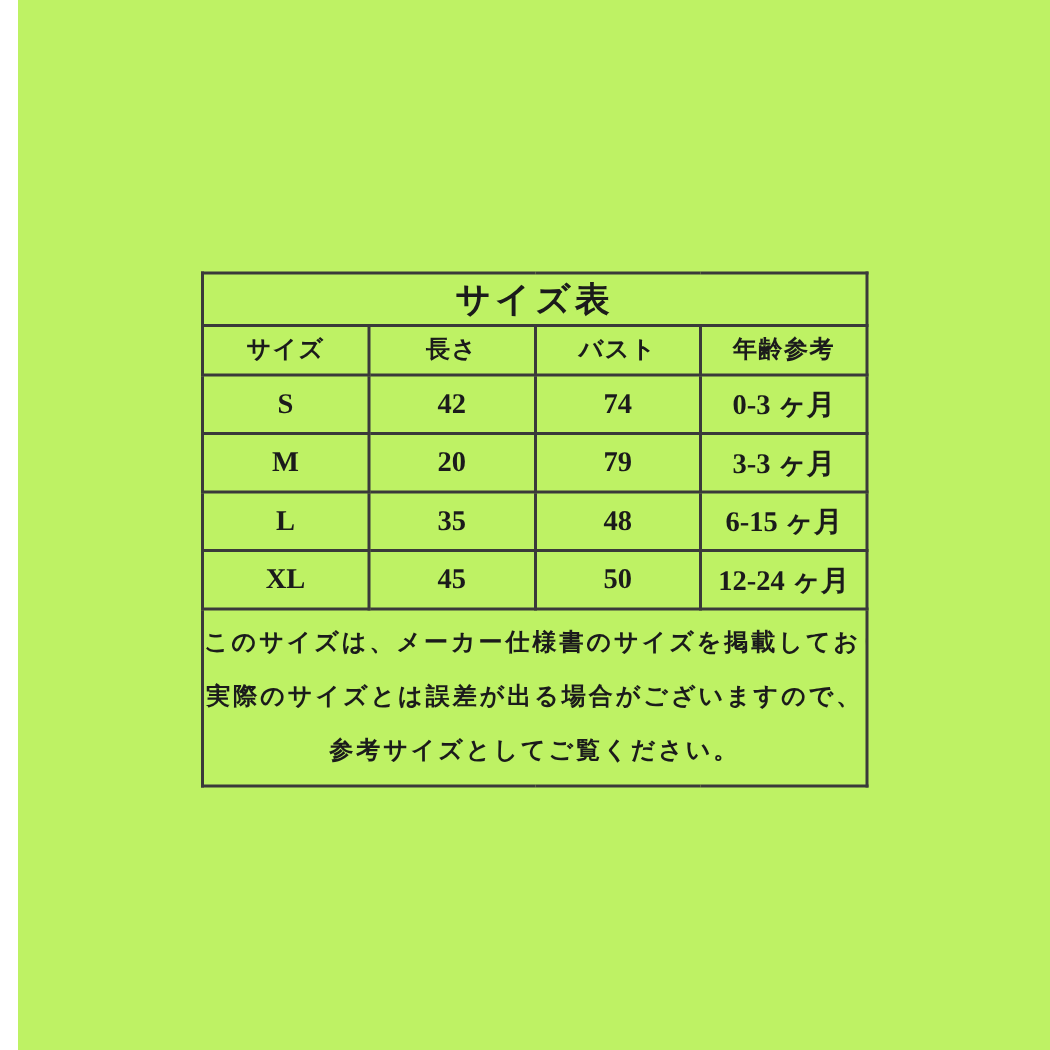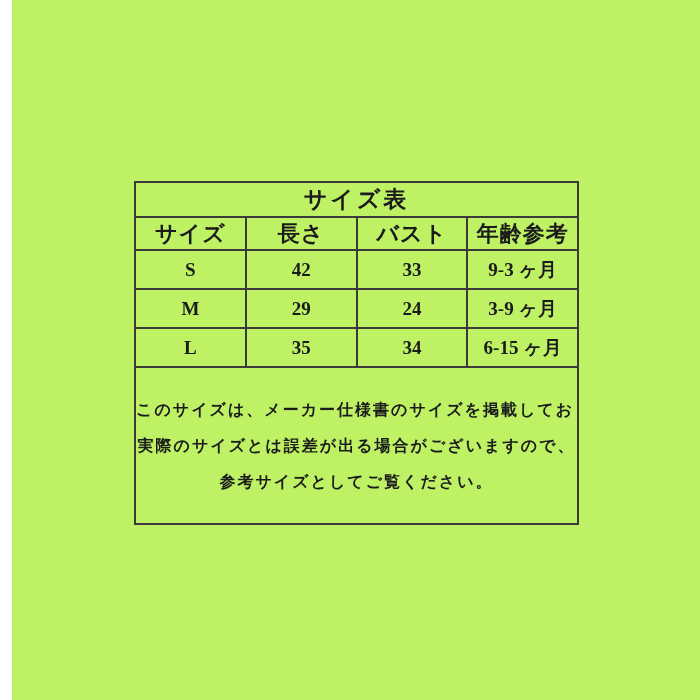--- a/index.html
+++ b/index.html
@@ -35,21 +35,21 @@
     overflow: hidden;
     white-space: nowrap;
   }
   td.title-cell {
     height: 33px;
     font-size: 23px;
     letter-spacing: 3px;
   }
   tr.header-row td {
     height: 31px;
-    font-size: 22px;
+    font-size: 16px;
     letter-spacing: 1px;
     font-family: Liberation Mono, monospace;
   }
   tr.data-row td {
     height: 37px;
     font-size: 19px;
   }
   td.notes-cell {
     text-align: left;
     vertical-align: top;
@@ -82,34 +82,40 @@
       </tr>
       <tr class="header-row">
         <td>サイズ</td>
         <td>長さ</td>
         <td>バスト</td>
         <td>年齢参考</td>
       </tr>
       <tr class="data-row">
         <td>S</td>
         <td>42</td>
-        <td>33</td>
-        <td>9-3 ヶ月</td>
+        <td>74</td>
+        <td>0-3 ヶ月</td>
       </tr>
       <tr class="data-row">
         <td>M</td>
-        <td>29</td>
-        <td>24</td>
-        <td>3-9 ヶ月</td>
+        <td>20</td>
+        <td>79</td>
+        <td>3-3 ヶ月</td>
       </tr>
       <tr class="data-row">
         <td>L</td>
         <td>35</td>
-        <td>34</td>
+        <td>48</td>
         <td>6-15 ヶ月</td>
+      </tr>
+      <tr class="data-row">
+        <td>XL</td>
+        <td>45</td>
+        <td>50</td>
+        <td>12-24 ヶ月</td>
       </tr>
       <tr class="notes-row">
         <td colspan="4" class="notes-cell">
           <p>このサイズは、メーカー仕様書のサイズを掲載しております。</p>
           <p>実際のサイズとは誤差が出る場合がございますので、</p>
           <p>参考サイズとしてご覧ください。</p>
         </td>
       </tr>
     </tbody>
   </table>

